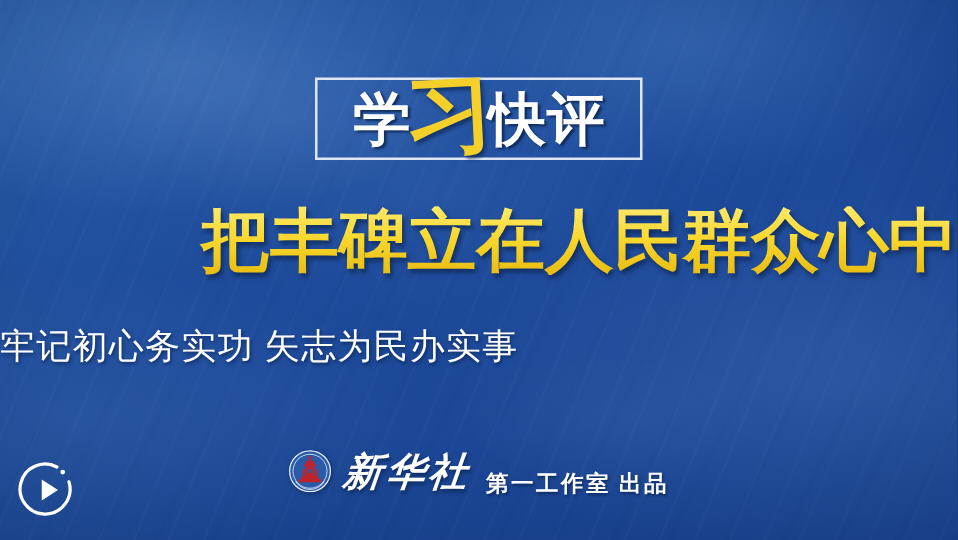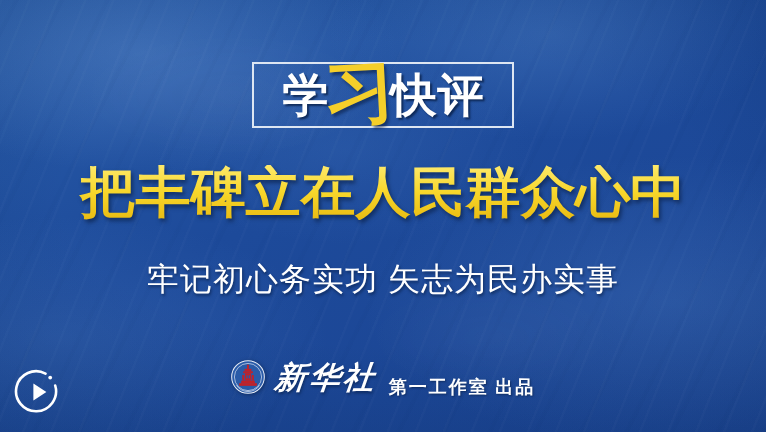--- a/index.html
+++ b/index.html
@@ -85,45 +85,45 @@
     text-shadow: 2px 3px 3px rgba(7,28,66,0.55);
     transform: rotate(-3deg);
   }
 
   
   #headline {
     position: absolute;
     left: 0;
     right: 0;
     top: 165px;
-    text-align: center;
+    text-align: right;
     font-family: "Liberation Serif", "DejaVu Serif", serif;
     font-weight: bold;
     font-size: 55px;
     line-height: 1;
     letter-spacing: 0px;
     color: #fbdb3a;
     background: linear-gradient(180deg, #fde96b 0%, #f8d72c 48%, #e9bc12 100%);
     -webkit-background-clip: text;
     background-clip: text;
     -webkit-text-fill-color: transparent;
     filter: drop-shadow(2px 3px 2px rgba(6,26,62,0.62));
     white-space: nowrap;
   }
 
   
   #subtitle {
     position: absolute;
     left: 0;
     right: 0;
     top: 263px;
-    text-align: center;
+    text-align: left;
     font-family: "Liberation Sans", sans-serif;
     font-weight: normal;
-    font-size: 32px;
+    font-size: 28px;
     line-height: 1;
     color: #ffffff;
     letter-spacing: 1px;
     text-shadow: 1px 2px 3px rgba(6,26,62,0.65);
     white-space: nowrap;
   }
 
   
   #footer {
     position: absolute;

